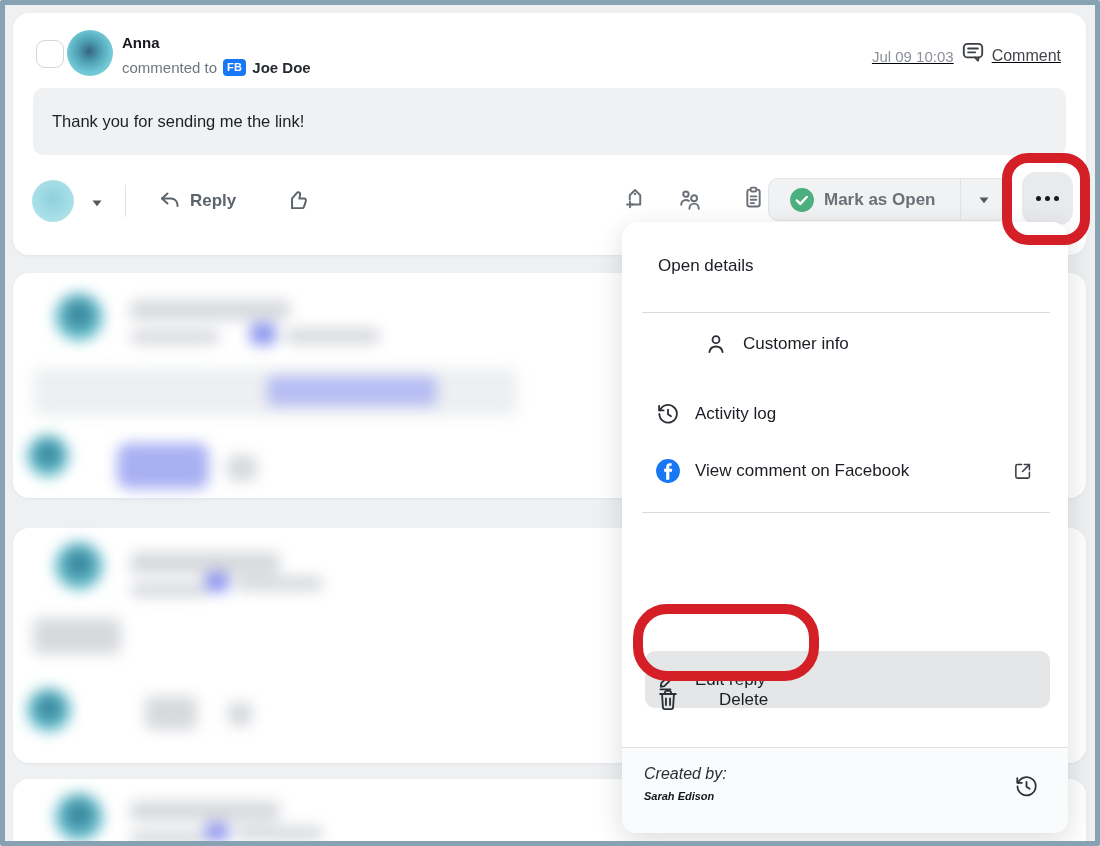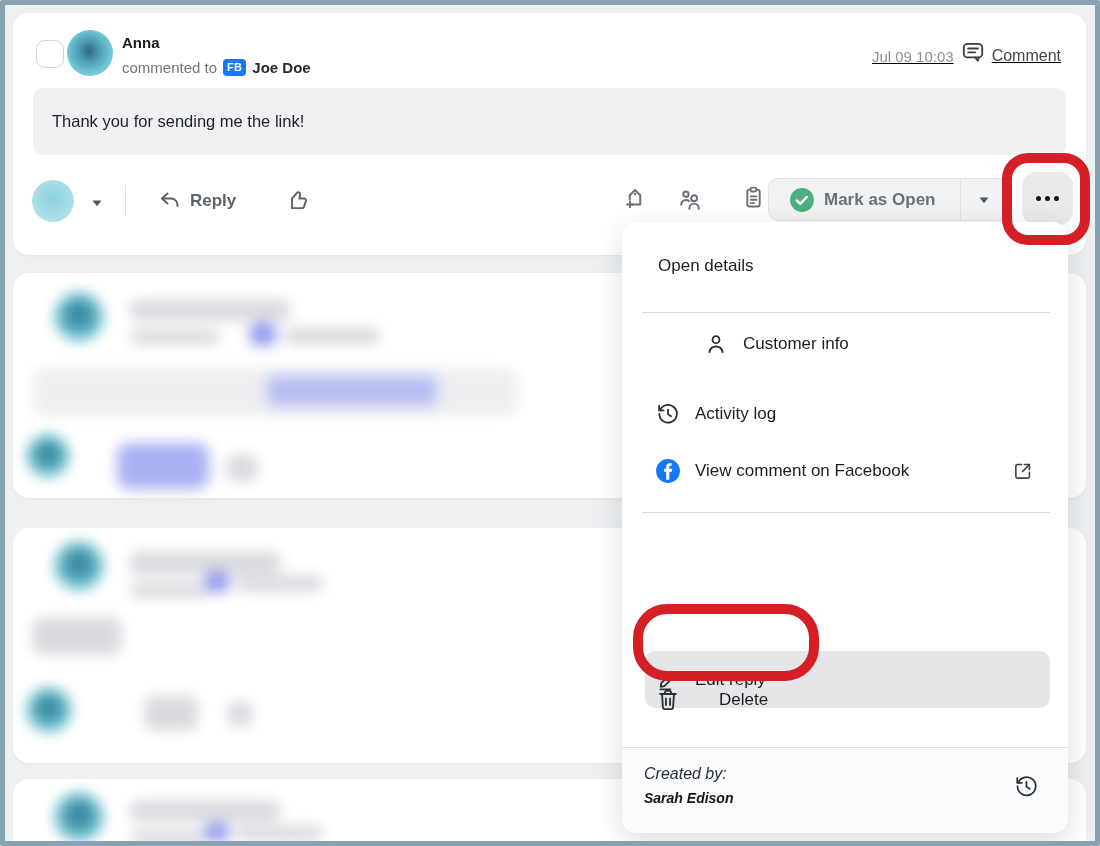--- a/index.html
+++ b/index.html
@@ -71,21 +71,21 @@
   .open-details{position:absolute;left:36px;top:34px;font-size:17px;color:#1b1e24;cursor:pointer;}
   .highlight{position:absolute;left:23px;top:393px;width:405px;height:57px;background:#e5e6e8;
              border-radius:10px;display:flex;align-items:center;padding-left:10px;gap:14px;
              box-sizing:border-box;font-size:17px;color:#1b1e24;cursor:pointer;margin-top:36px;}
   .highlight .mi{color:#2c3036;display:flex;}
   .ext-icon{position:absolute;right:34px;top:238px;color:#3a3f45;}
   .menu-footer{position:absolute;left:0;top:525px;width:100%;height:86px;background:#fafbfc;
                border-top:1px solid #dcdee0;border-radius:0 0 14px 14px;box-sizing:border-box;
                padding:17px 22px 0;}
   .created-label{font-size:16px;font-style:italic;color:#2b2e33;}
-  .created-name{font-size:14px;font-style:italic;font-weight:700;color:#141619;margin-top:7px;}
+  .created-name{font-size:11px;font-style:italic;font-weight:700;color:#141619;margin-top:7px;}
   .footer-history{position:absolute;right:28px;top:25px;color:#2c3036;cursor:pointer;}
 
   
   .ring{position:absolute;border:10px solid var(--c-red,#d41f26);z-index:20;pointer-events:none;}
   #ring-more{left:1002px;top:153px;width:88px;height:92px;border-radius:26px;box-sizing:border-box;}
   #ring-edit{left:633px;top:604px;width:186px;height:77px;border-radius:34px;box-sizing:border-box;}
 
   svg{display:block;}
 </style>
 </head>

